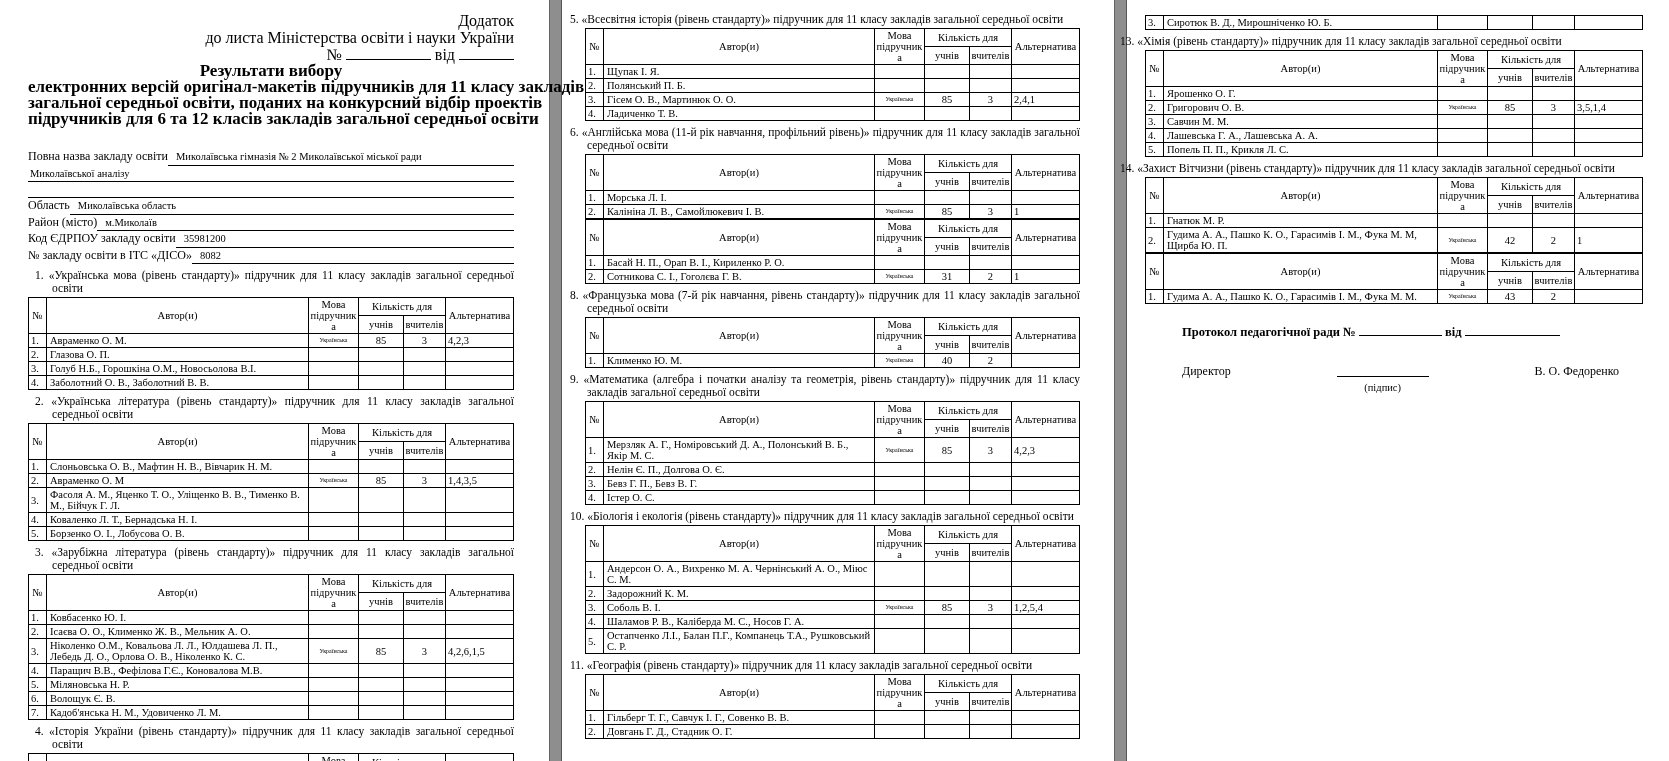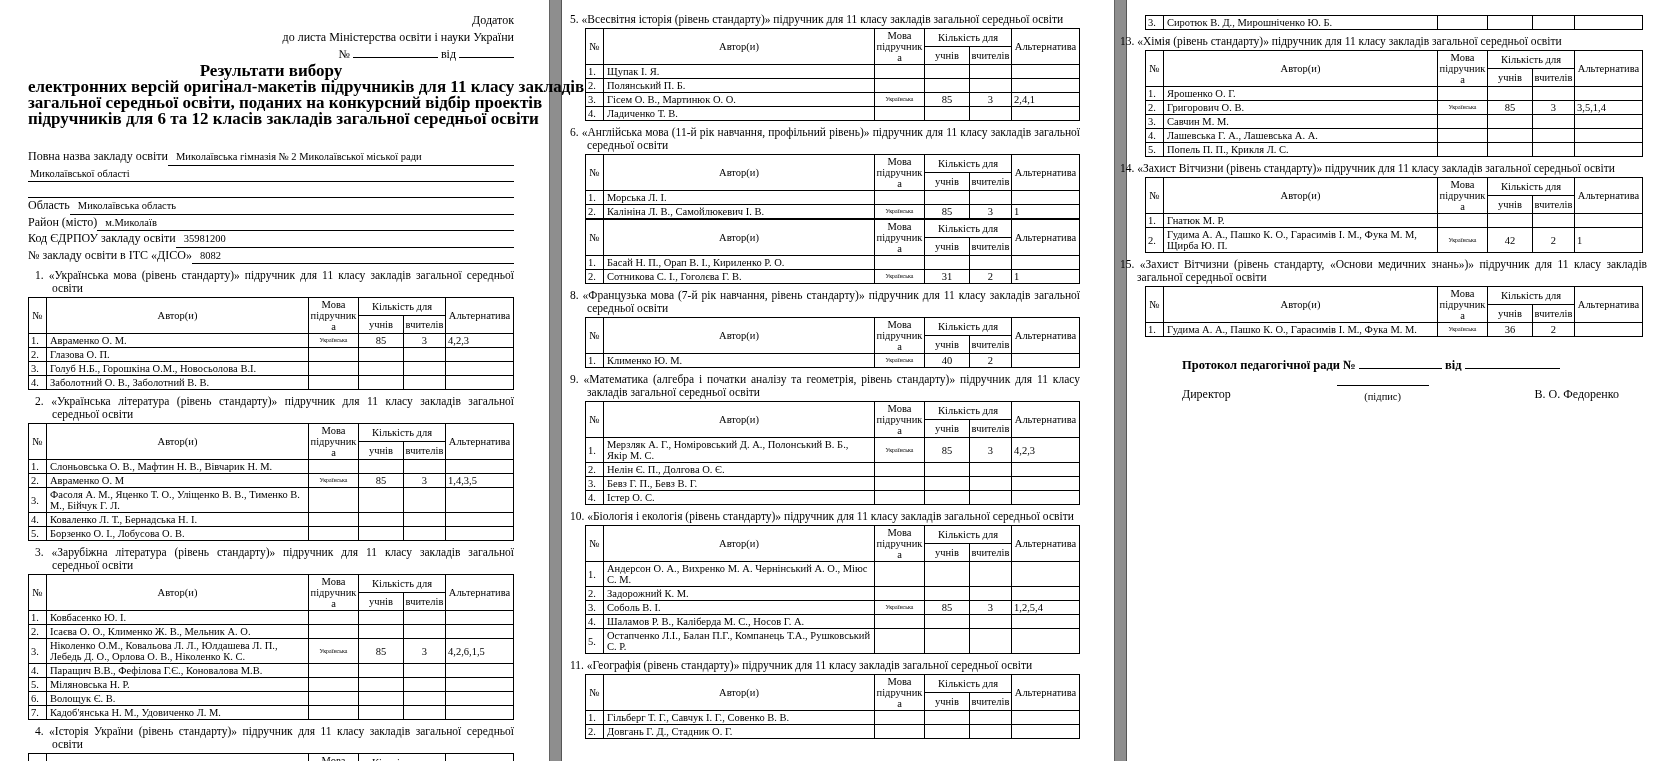--- a/index.html
+++ b/index.html
@@ -12,21 +12,21 @@
     border-left:1px solid #636363;border-right:1px solid #555;}
   #divider1{left:549px}
   #divider2{left:1114px}
 
   .page{position:absolute;top:0;box-sizing:border-box}
   #page1{left:28px;width:486px;padding-top:12px}
   #page2{left:570px;width:510px;padding-top:8px}
   #page3{left:1120px;width:527px;padding-top:12px}
 
   
-  .annex{text-align:right;font-size:12px;line-height:17px}
+  .annex{text-align:right;font-size:16px;line-height:17px}
   .blank{display:inline-block;border-bottom:1px solid #000;height:11px}
   .doc-title{ text-align:center;font-weight:bold;font-size:17px;line-height:16px;}
   .doc-title div{white-space:nowrap}
   .fields{margin-top:22px}
   .field{display:flex;font-size:12px;line-height:15.5px}
   .flabel{white-space:nowrap}
   .fline{flex:1;border-bottom:1px solid #000;padding-left:8px;font-size:10.5px}
   .fline2{border-bottom:1px solid #000;font-size:10.5px;line-height:15.5px;padding-left:2px}
   .fullline{border-bottom:1px solid #000;height:15px}
 
@@ -42,21 +42,21 @@
     overflow:hidden;word-wrap:break-word}
   .tt th{font-weight:normal;text-align:center;padding:1px 1px}
   .tt td.num{text-align:left;padding:1px 2px}
   .tt td.c{text-align:center}
   .tt td.lang{font-size:6px;text-align:center;padding:1px 0}
   .tt td.alt{text-align:left;padding:1px 2px}
   table.cont{margin-top:3px}
 
   
   .protocol{font-weight:bold;font-size:12.5px;margin:20px 0 0 62px}
-  .dir-row{display:flex;font-size:12px;align-items:flex-end}
+  .dir-row{display:flex;margin-top:24px;font-size:12px;align-items:flex-start}
   .dir-label{margin-left:62px}
   .sig-block{flex:1;text-align:center}
   .sig-line{display:inline-block;width:92px;border-bottom:1px solid #000;height:12px}
   .sig-caption{font-size:10.5px;margin-top:1px}
   .dir-name{margin-right:28px;white-space:nowrap}
 </style>
 </head>
 <body>
 
 <div class="divider" id="divider1"></div>
@@ -77,21 +77,21 @@
     <div>Результати вибору</div>
     <div>електронних версій оригінал-макетів підручників для 11 класу закладів</div>
     <div>загальної середньої освіти, поданих на конкурсний відбір проектів</div>
     <div>підручників для 6 та 12 класів закладів загальної середньої освіти</div>
   </div>
   <div class="fields">
     <div class="field">
       <span class="flabel">Повна назва закладу освіти</span>
       <span class="fline">Миколаївська гімназія  № 2 Миколаївської міської ради</span>
     </div>
-    <div class="fline2">Миколаївської області</div>
+    <div class="fline2">Миколаївської аналізу</div>
     <div class="fullline"></div>
     <div class="field">
       <span class="flabel">Область</span>
       <span class="fline">Миколаївська область</span>
     </div>
     <div class="field">
       <span class="flabel">Район (місто)</span>
       <span class="fline">м.Миколаїв</span>
     </div>
     <div class="field">
@@ -872,21 +872,20 @@
               <td class="auth">Гудима А. А., Пашко К. О., Гарасимів І. М., Фука М. М, Щирба Ю. П.</td>
               <td class="lang">Українська</td>
               <td class="c">42</td>
               <td class="c">2</td>
               <td class="alt">1</td>
             </tr>
           </tbody>
         </table>
       </div>
       <div class="tbl-block">
-        <div class="tbl-title"><span class="tnum">15.</span> <span>«Захист Вітчизни (рівень стандарту, «Основи медичних знань»)» підручник для 11 класу закладів загальної середньої освіти</span></div>
         <table class="tt">
           <colgroup>
             <col style="width: 18px;">
             <col>
             <col style="width: 50px;">
             <col style="width: 45px;">
             <col style="width: 42px;">
             <col style="width: 68px;">
           </colgroup>
           <thead>
@@ -903,21 +902,21 @@
             <tr>
               <th>учнів</th>
               <th>вчителів</th>
             </tr>
           </thead>
           <tbody>
             <tr>
               <td class="num">1.</td>
               <td class="auth">Гудима А. А., Пашко К. О., Гарасимів І. М., Фука М. М.</td>
               <td class="lang">Українська</td>
-              <td class="c">36</td>
+              <td class="c">43</td>
               <td class="c">2</td>
               <td class="alt"></td>
             </tr>
           </tbody>
         </table>
       </div>
     </div>
   <div class="protocol">
     <span>Протокол педагогічної ради №</span>
     <span class="blank" style="width:83px"></span>

